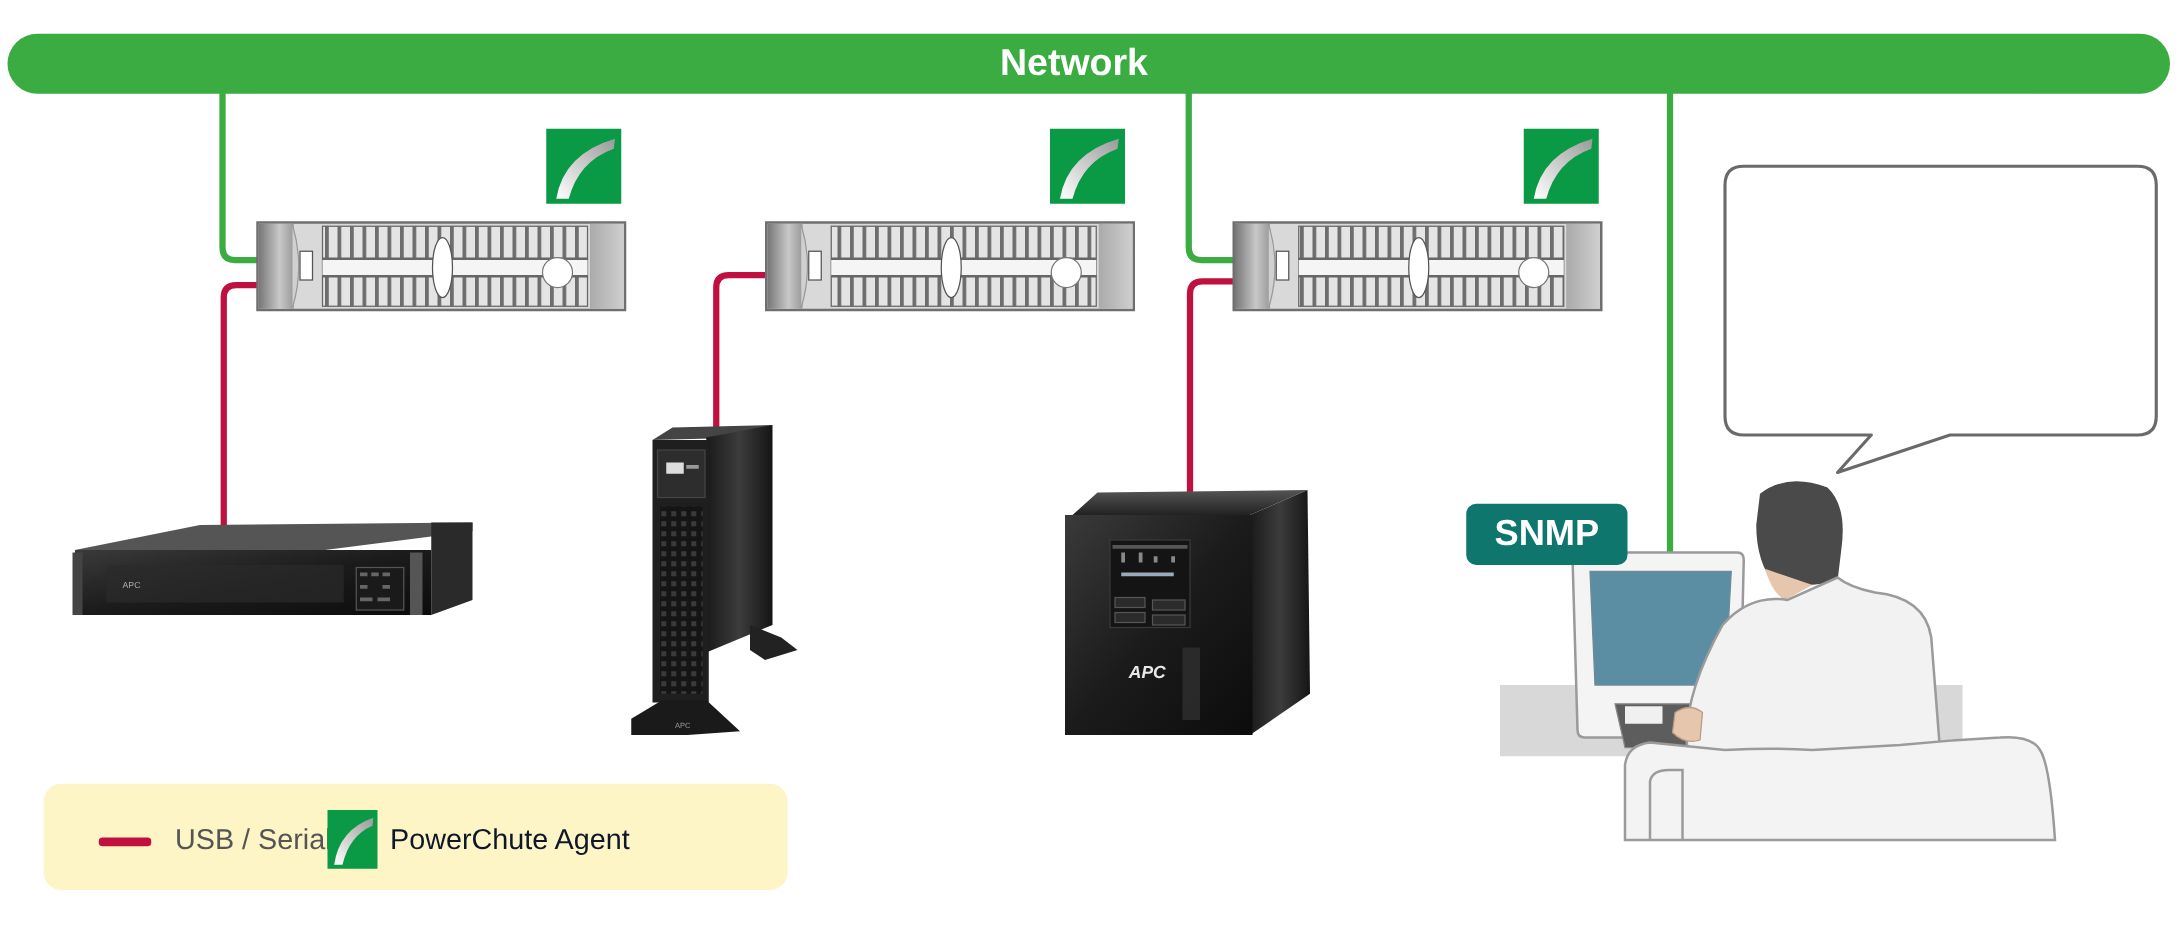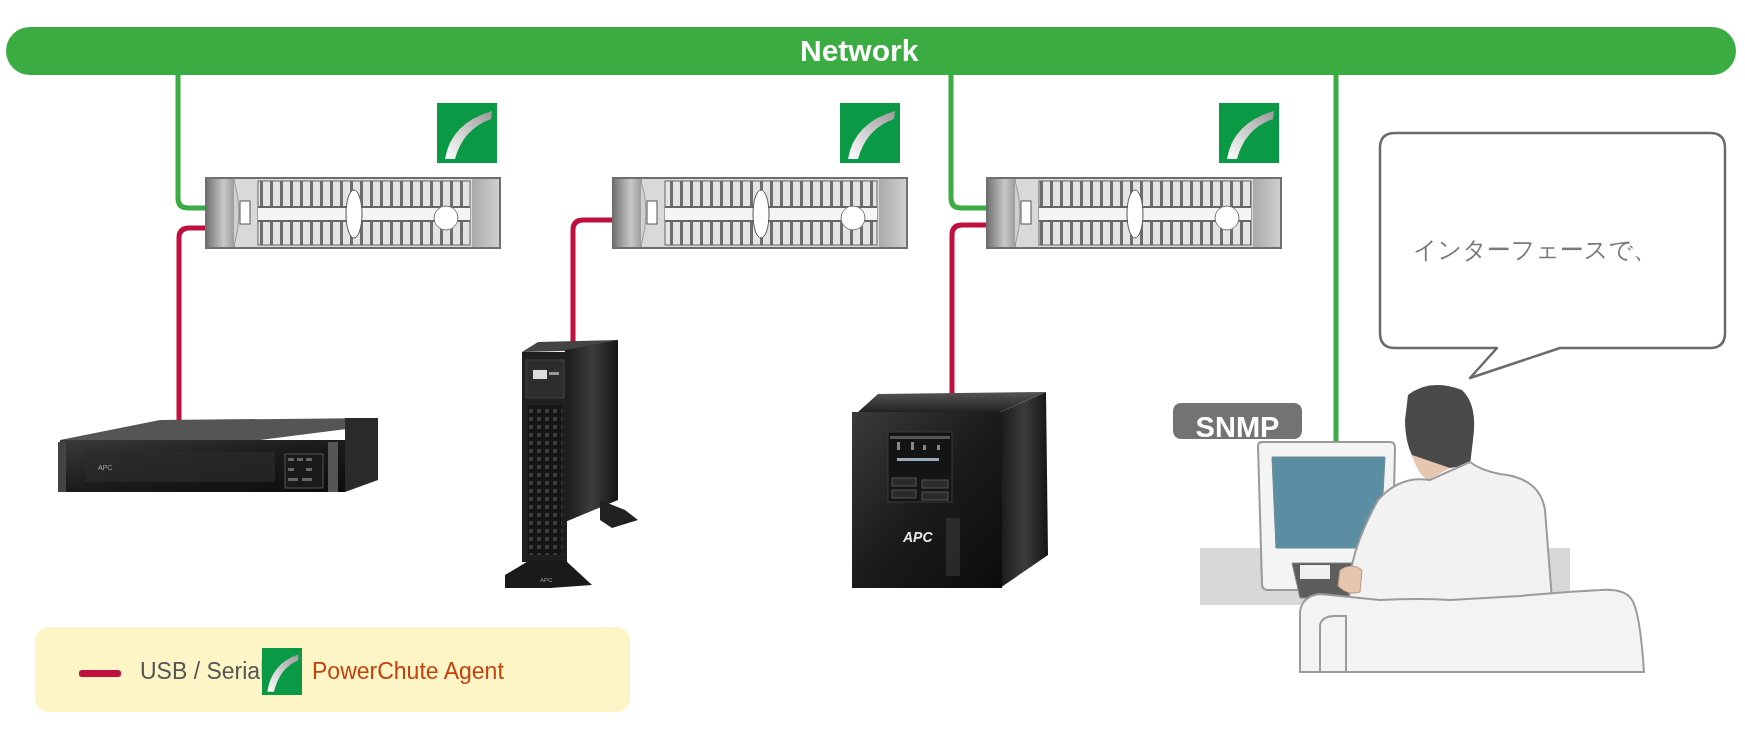--- a/index.html
+++ b/index.html
@@ -19,32 +19,32 @@
 
   
   .agent { width: 60px; height: 60px; background: #0a9a45; }
   .agent svg { display: block; }
 
   
   #bubble-text { left: 1413px; top: 158px; width: 300px; color: #7a7a7a;
     font-family: "DejaVu Sans", sans-serif; font-size: 24px; line-height: 37px; white-space: pre; }
 
   
-  #snmp-badge { left: 1173px; top: 403px; width: 129px; height: 36px;
-    background: #737373; border-radius: 8px; color: #fff; font-weight: bold;
+  #snmp-badge { left: 1173px; top: 403px; width: 129px; height: 49px;
+    background: #0f766e; border-radius: 8px; color: #fff; font-weight: bold;
     font-size: 29px; text-align: center; line-height: 49px; }
 
   
   #legend { left: 35px; top: 627px; width: 595px; height: 85px;
     background: #fdf5c6; border-radius: 14px; }
   #legend-usb-line { left: 79px; top: 670px; width: 42px; height: 7px;
     background: #c0103f; border-radius: 3px; }
   #legend-usb-label { left: 140px; top: 658px; font-size: 23px; color: #555555; }
   #legend-agent-icon { left: 262px; top: 648px; width: 40px; height: 47px; }
-  #legend-agent-label { left: 312px; top: 658px; font-size: 23px; color: #c2410c; }
+  #legend-agent-label { left: 312px; top: 658px; font-size: 23px; color: #0f172a; }
 </style>
 </head>
 <body>
 
 <div id="network-bar" class="abs"></div>
 <div id="network-label" class="abs" style="top:27px;">
   <span>Network</span>
 </div>
 
 <svg id="diagram-svg" class="abs" width="1745" height="741" viewBox="0 0 1745 741">
@@ -232,21 +232,20 @@
       <path d="M8 56 Q14 20 55 8 L54 16 Q26 26 18 56 Z" fill="url(#sw1)"></path>
     </svg>
 </div>
 <div class="abs agent" style="left:1219px;top:103px;">
   <svg width="60" height="60" viewBox="0 0 60 60">
       <path d="M8 56 Q14 20 55 8 L54 16 Q26 26 18 56 Z" fill="url(#sw1)"></path>
     </svg>
 </div>
 
 <div id="bubble-text" class="abs">
-  <div>インターフェースで、</div>
 </div>
 
 <div id="snmp-badge" class="abs">SNMP</div>
 
 <div id="legend" class="abs"></div>
 <div id="legend-usb-line" class="abs"></div>
 <div id="legend-usb-label" class="abs">USB / Serial</div>
 <div id="legend-agent-icon" class="abs agent">
   <svg width="40" height="47" viewBox="0 0 60 60" preserveAspectRatio="none">
       <path d="M8 56 Q14 20 55 8 L54 16 Q26 26 18 56 Z" fill="url(#sw1)"></path>

